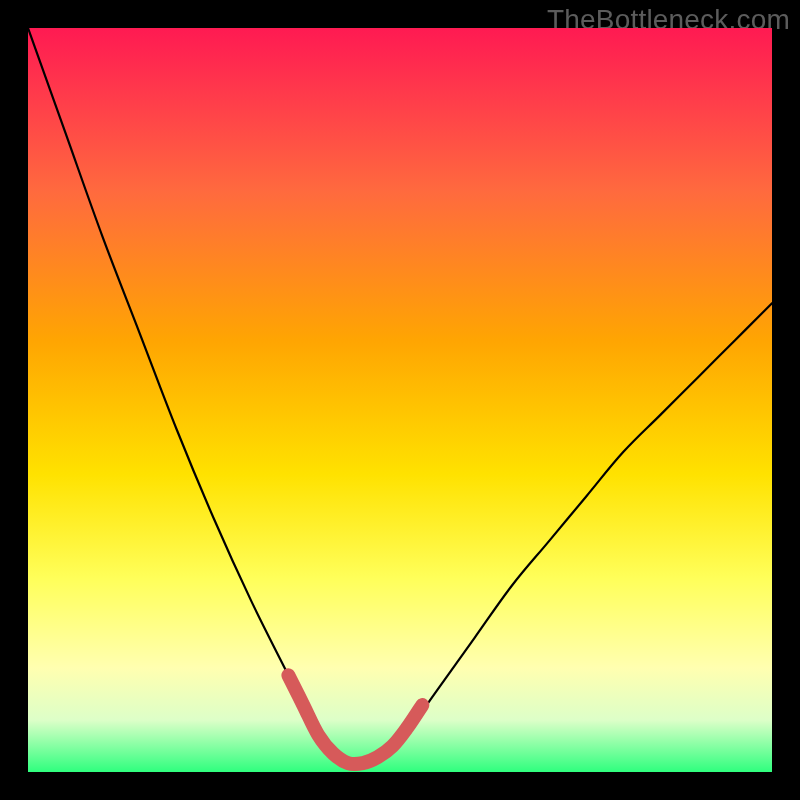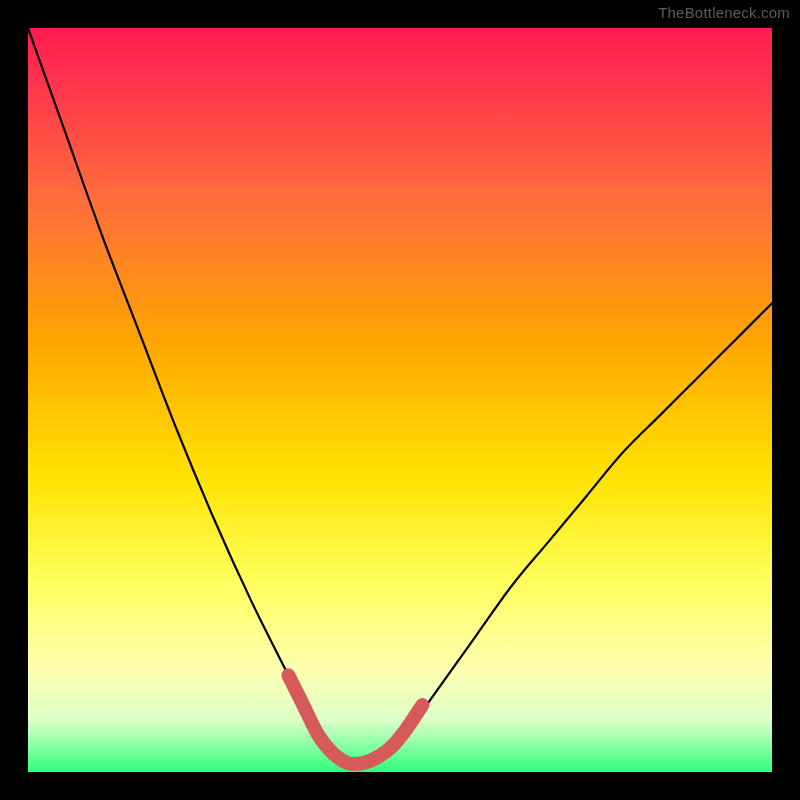--- a/index.html
+++ b/index.html
@@ -39,21 +39,21 @@
     left: 0;
     top: 0;
     width: 744px;
     height: 744px;
   }
   .watermark {
     position: absolute;
     top: 4px;
     right: 10px;
     color: #5c5c5c;
-    font-size: 15px;
+    font-size: 28px;
     font-weight: 500;
     letter-spacing: 0.2px;
     user-select: none;
   }
 </style>
 </head>
 <body>
 
 <div class="frame">
 

